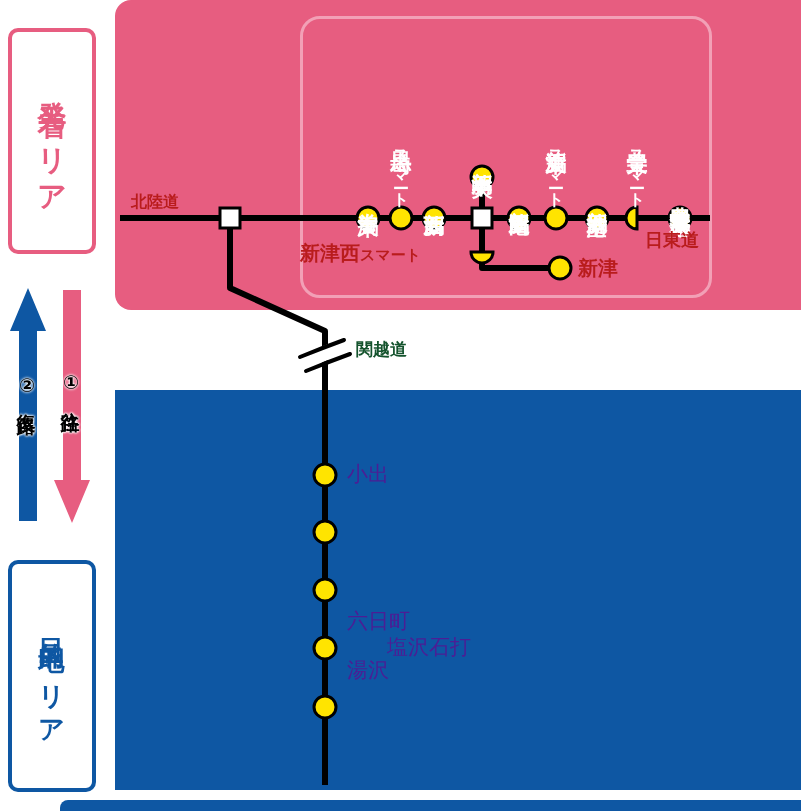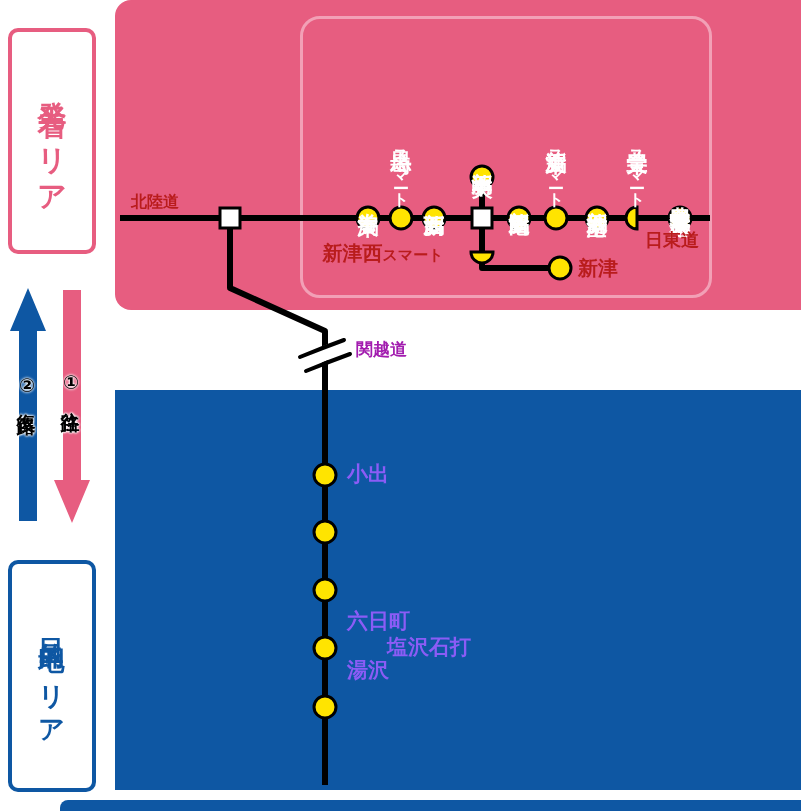--- a/index.html
+++ b/index.html
@@ -24,23 +24,23 @@
   .breakgap { stroke:#ffffff; stroke-width:15; fill:none; stroke-linecap:round; }
 
   
   .vlabel { position:absolute; writing-mode:vertical-rl; text-orientation:upright;
             color:#ffffff; font-weight:bold; line-height:1; white-space:nowrap; }
   .lmain { font-size:21px; letter-spacing:2px; }
   .lsub  { font-size:16px; letter-spacing:2px; }
 
   
   .hlabel { position:absolute; color:#b91c1c; font-weight:bold; white-space:nowrap; line-height:1; }
-  .blk    { color:#a21caf; }
+  .blk    { color:#14532d; }
 
-  .bstation { position:absolute; left:347px; color:#8b5cf6; font-weight:bold;
+  .bstation { position:absolute; left:347px; color:#4c1d95; font-weight:normal;
               font-size:21px; line-height:1; white-space:nowrap; }
 
   
   .area-box { position:absolute; left:8px; width:88px; background:#ffffff;
               display:flex; align-items:center; justify-content:center; box-sizing:border-box; }
   .area-box.pink { top:28px;  height:226px; border:4px solid #e75d80; border-radius:10px; }
   .area-box.blue { top:560px; height:232px; border:4px solid #0e57a3; border-radius:10px; }
   .area-box .vtext { writing-mode:vertical-rl; text-orientation:upright; font-weight:bold;
                      line-height:1; letter-spacing:5px; }
   .area-box.pink .vtext { color:#e75d80; font-size:29px; }
@@ -103,21 +103,21 @@
   <div class="vlabel" style="left:508px; bottom:609px;"><span class="lmain">新潟亀田</span><span class="lsub"></span></div>
   <div class="vlabel" style="left:545px; bottom:609px;"><span class="lmain">新潟東</span><span class="lsub">スマート</span></div>
   <div class="vlabel" style="left:586px; bottom:609px;"><span class="lmain">新潟空港</span><span class="lsub"></span></div>
   <div class="vlabel" style="left:626px; bottom:609px;"><span class="lmain">豊栄</span><span class="lsub">スマート</span></div>
   <div class="vlabel" style="left:669px; bottom:609px;"><span class="lmain">豊栄新潟東港</span><span class="lsub"></span></div>
 
   <div class="hlabel" style="left:131px; top:194px; font-size:16px;">北陸道</div>
   <div class="hlabel" style="left:645px; top:231px; font-size:18px;">日東道</div>
   <div class="hlabel blk" style="left:356px; top:341px; font-size:17px;">関越道</div>
 
-  <div class="hlabel" style="left:300px; top:243px; width:166px; text-align:center;"><span style="font-size:20px;">新津西</span><span style="font-size:15px;">スマート</span></div>
+  <div class="hlabel" style="left:300px; top:243px; width:166px; text-align:left;"><span style="font-size:20px;">新津西</span><span style="font-size:15px;">スマート</span></div>
   <div class="hlabel" style="left:578px; top:258px; font-size:20px;">新津</div>
 
   <div class="bstation" style="top:464px;">小出</div>
   <div class="bstation" style="top:611px;">六日町</div>
   <div class="bstation" style="top:637px;margin-left:40px;">塩沢石打</div>
   <div class="bstation" style="top:660px;">湯沢</div>
 
   <div class="area-box pink">
     <div class="vtext">発着エリア</div>
   </div>

